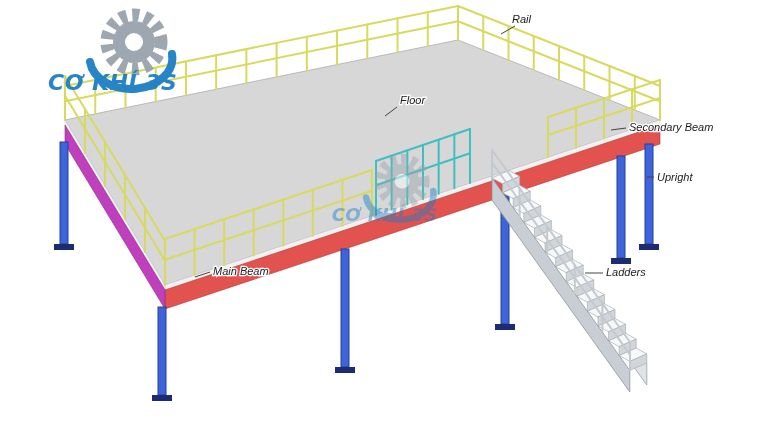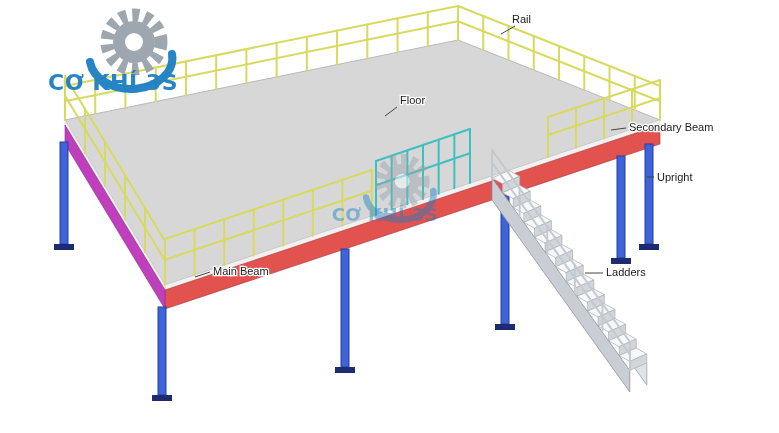--- a/index.html
+++ b/index.html
@@ -1,17 +1,17 @@
 <!DOCTYPE html>
 <html style="--floor-deck: #d7d7d7; --deck-edge: #f1f1f1; --main-beam: #e25350; --main-beam-dark: #b23734; --edge-beam: #bf3fbd; --upright: #3f63d8; --upright-dark: #23409d; --base-plate: #1c2b72; --rail: #d8da5f; --gate-rail: #3fc0c0; --stair-body: #c9ced4; --stair-body-light: #dfe3e7; --stair-tread: #f7f8f9; --stair-riser: #d2d6da; --stair-rail: #c3c9cf; --label-text: #1a1a1a; --leader-line: #444444; --brand: #1b7fc4; --gear: #99a3ac; --page-bg: #ffffff;"><head>
 <meta charset="utf-8">
 <style>
   * { margin:0; padding:0; box-sizing:border-box; }
   html,body { background:#fff; font-family:"Liberation Sans", sans-serif; }
-  .stage { position:relative; width:779px; height:433px; background:var(--page-bg,#ffffff); overflow:hidden; }
+  .stage { position:relative; width:779px; height:433px; background:var(--page-bg,#ffffff); overflow:hidden;font-style:italic; }
   svg { display:block; }
 
   .deck { fill:var(--floor-deck,#d7d7d7); stroke:#b9b9b9; stroke-width:1; }
   .deck-edge { fill:var(--deck-edge,#f1f1f1); stroke:#c9c9c9; stroke-width:.4; }
   .beam-main { fill:var(--main-beam,#e25350); stroke:var(--main-beam-dark,#b23734); stroke-width:.6; }
   .beam-edge { fill:var(--edge-beam,#bf3fbd); stroke:#8e2b8c; stroke-width:.6; }
   .col { fill:var(--upright,#3f63d8); stroke:var(--upright-dark,#23409d); stroke-width:1; }
   .base { fill:var(--base-plate,#1c2b72); }
 
   .rail line { stroke:var(--rail,#d8da5f); stroke-width:2; stroke-linecap:round; }

